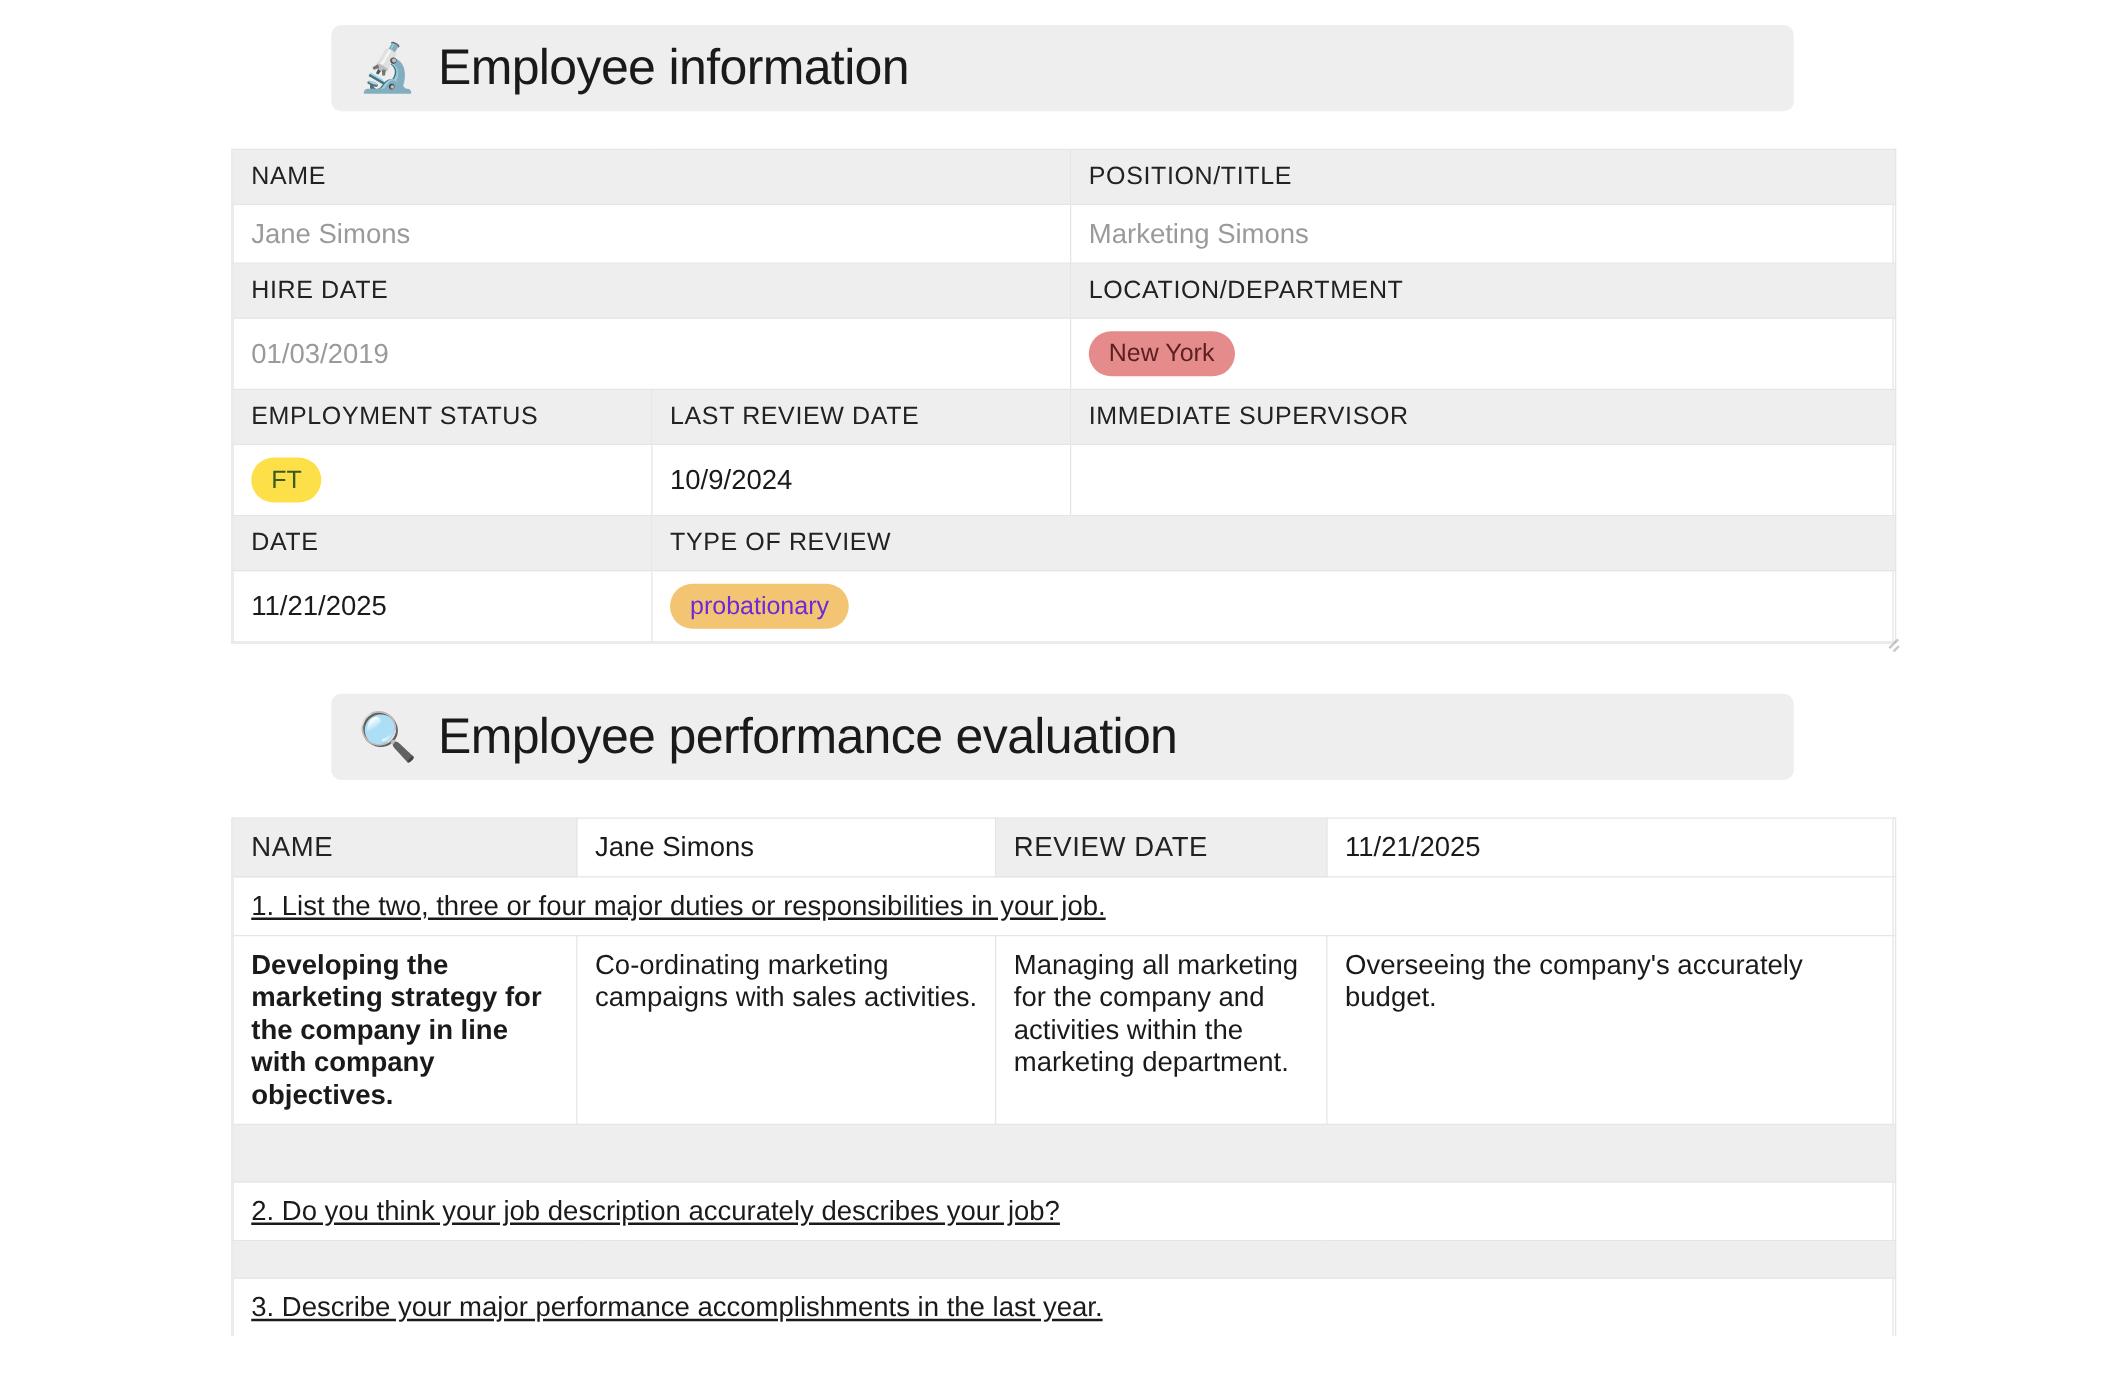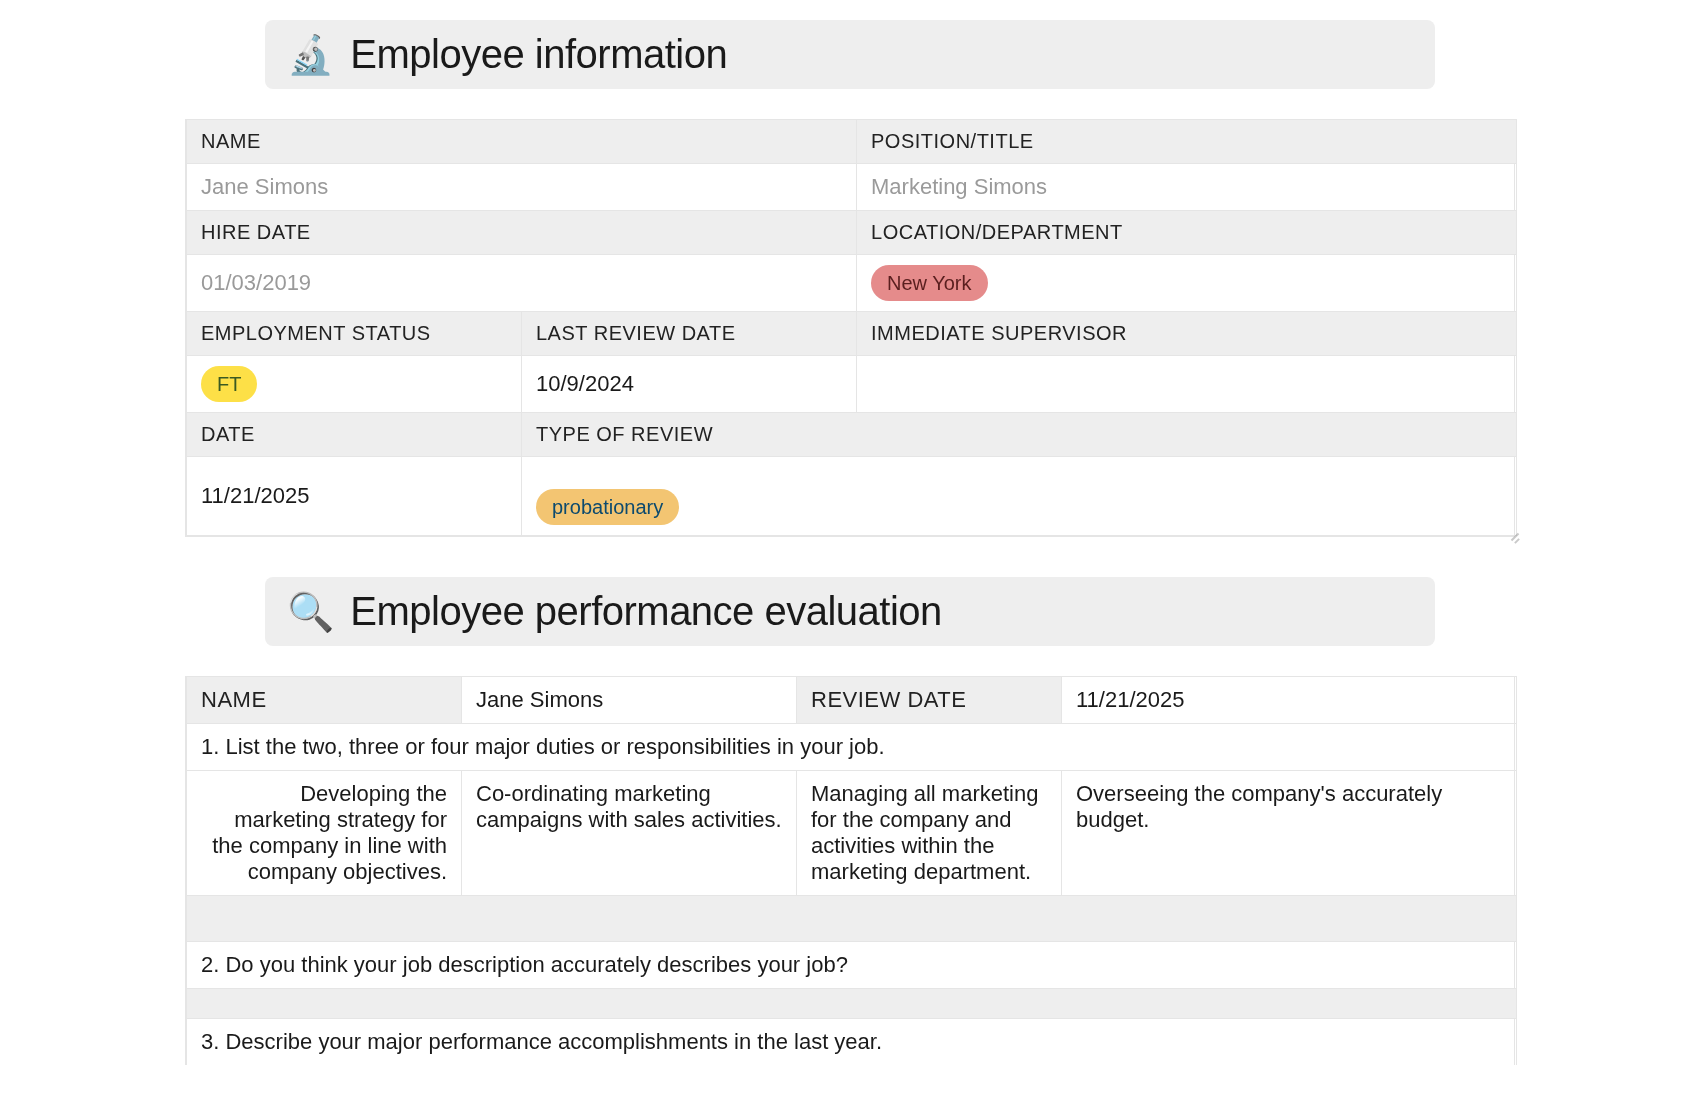--- a/index.html
+++ b/index.html
@@ -58,39 +58,39 @@
   .muted { color: #9a9a9a; }
   .pill {
     display: inline-block;
     padding: 4px 16px;
     border-radius: 999px;
     font-size: 20px;
     line-height: 1.4;
   }
   .pill-red   { background: #e58b8b; color: #5a1f1f; }
   .pill-green { background: #fde047; color: #3a5a22; text-align: right; }
-  .pill-amber { background: #f3c572; color: #0c4a6e; margin-top: 22px; }
+  .pill-amber { background: #f3c572; color: #6d28d9; }
 
   .resize-handle {
     position: absolute;
     right: -6px;
     bottom: -6px;
     width: 14px; height: 14px;
     opacity: 0.45;
   }
   .resize-handle::before, .resize-handle::after {
     content: ""; position: absolute; background: #888;
   }
   .resize-handle::before { right:0; bottom:4px; width:10px; height:2px; transform: rotate(-45deg); }
   .resize-handle::after  { right:0; bottom:0;   width:6px;  height:2px; transform: rotate(-45deg); }
 
   
   .eval td { font-size: 22px; }
-  .eval .q { font-size: 22px; }
-  .eval .duty-right { text-align: right; }
+  .eval .q { font-size: 22px; text-decoration: underline; }
+  .eval .duty-right { text-align: left; font-weight: bold; }
   .eval .spacer td { background:#eeeeee; height:46px; }
 </style>
 </head>
 <body>
 
 <div class="page">
 
   <div id="callout-info" class="callout">
     <span class="emoji">🔬</span>
     <span class="title">Employee information</span>

